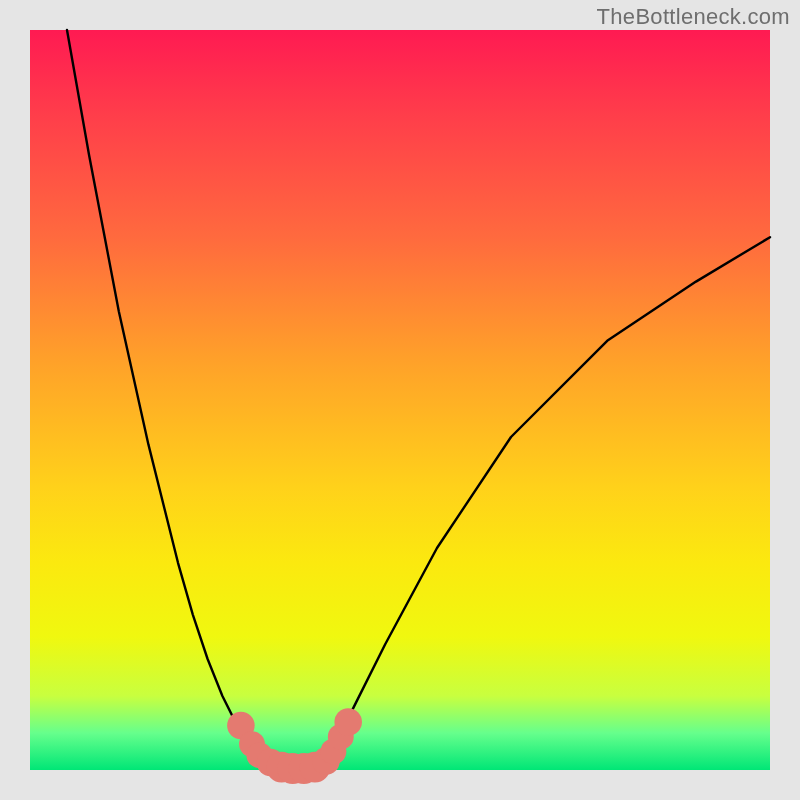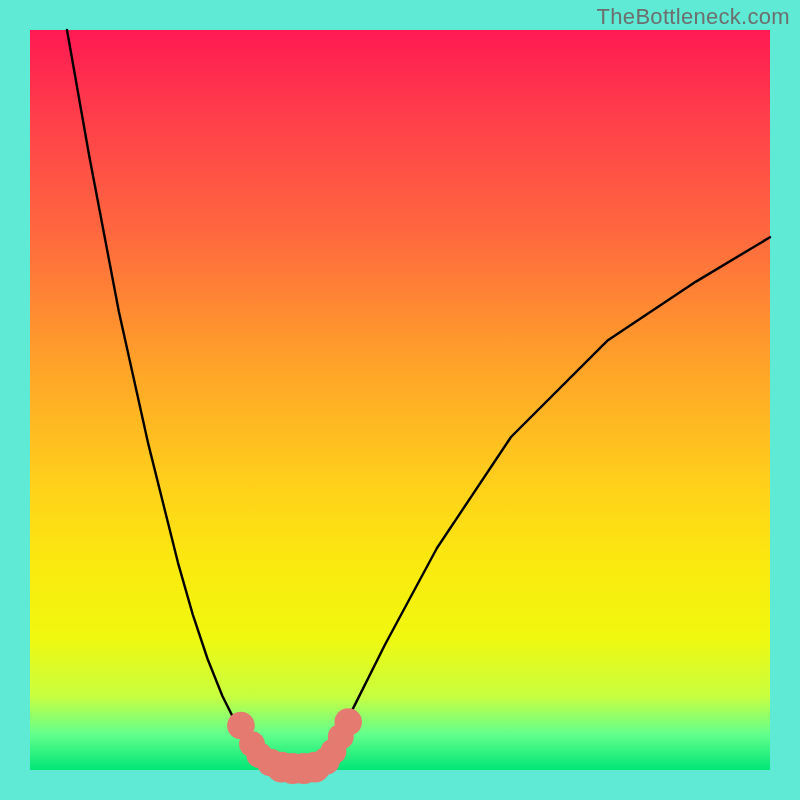--- a/index.html
+++ b/index.html
@@ -8,21 +8,21 @@
     width: 800px;
     height: 800px;
     background: #000;
     overflow: hidden;
     font-family: Arial, Helvetica, sans-serif;
   }
   .outer {
     position: relative;
     width: 800px;
     height: 800px;
-    background: #5eead4;
+    background: #e5e5e5;
   }
   .plot {
     position: absolute;
     left: 30px;
     top: 30px;
     width: 740px;
     height: 740px;
     
     background: linear-gradient(
       to bottom,

